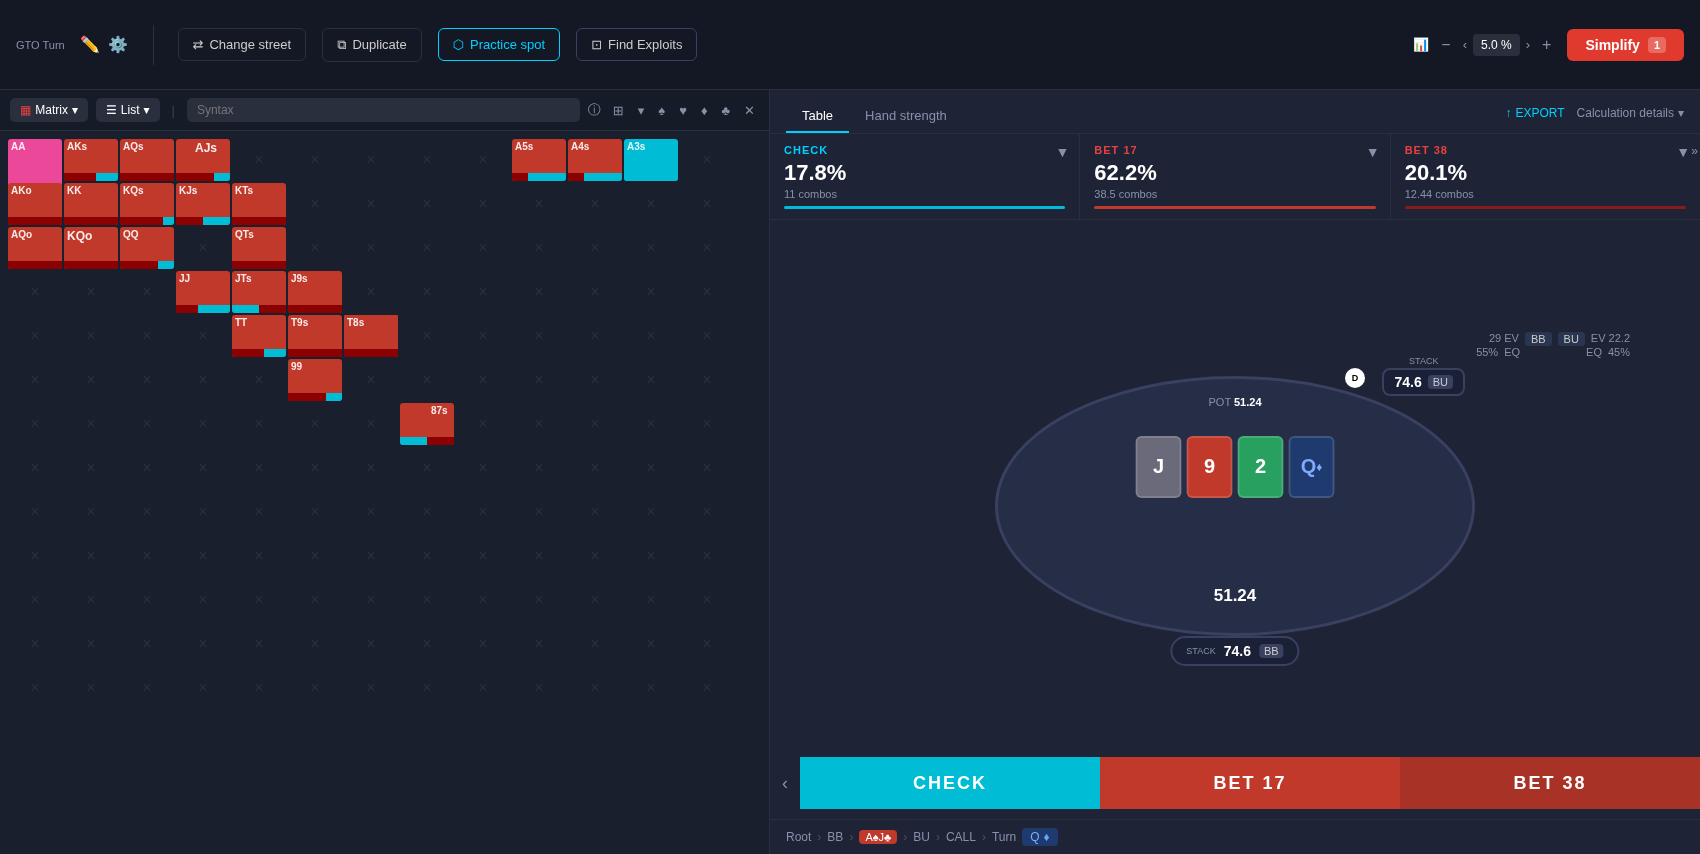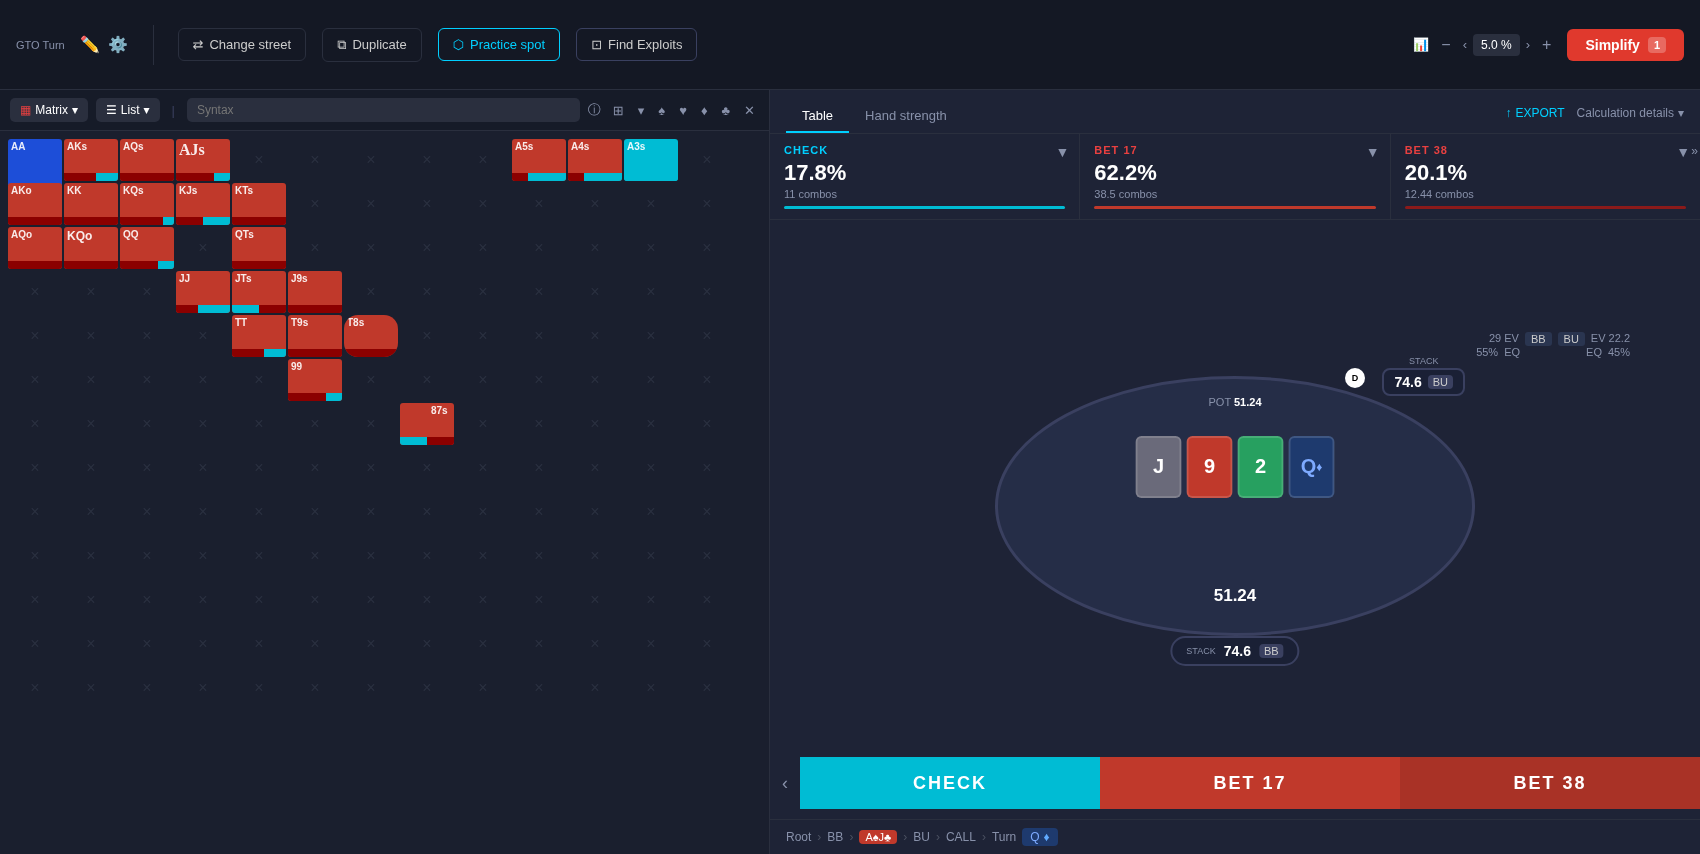--- a/index.html
+++ b/index.html
@@ -434,41 +434,41 @@
         <span class="toolbar-icon-btn">♠</span>
         <span class="toolbar-icon-btn">♥</span>
         <span class="toolbar-icon-btn">♦</span>
         <span class="toolbar-icon-btn">♣</span>
         <span class="toolbar-icon-btn">✕</span>
       </div>
     </div>
 
     <div class="matrix-container">
       <div id="matrix-grid" class="grid-wrapper">
-      <div style="position: relative; border-radius: 3px; overflow: hidden; cursor: pointer; width: 54px; height: 54px; background: #1d4ed8;">
+      <div style="position: relative; border-radius: 3px; overflow: hidden; cursor: pointer; width: 54px; height: 54px; background: #ec4899;">
             <span style="position: absolute; top: 2px; left: 3px; font-size: 10px; font-weight: bold; color: rgba(255, 255, 255, 0.9); z-index: 2;">AA</span>
             <div style="position: absolute; bottom: 0px; left: 0px; right: 0px; display: flex; height: 8px;">
               <div style="width: 100%; background: rgb(139, 0, 0); height: 100%;"></div>
             </div>
           </div>
           <div style="position: relative; border-radius: 3px; overflow: hidden; cursor: pointer; width: 54px; height: 42px; background: rgb(192, 57, 43);">
             <span style="position: absolute; top: 2px; left: 3px; font-size: 10px; font-weight: bold; color: rgba(255, 255, 255, 0.9); z-index: 2;">AKs</span>
             <div style="position: absolute; bottom: 0px; left: 0px; right: 0px; display: flex; height: 8px;">
               <div style="width: 60%; background: rgb(139, 0, 0); height: 100%;"></div>
               <div style="width: 40%; background: rgb(0, 188, 212); height: 100%;"></div>
             </div>
           </div>
           <div style="position: relative; border-radius: 3px; overflow: hidden; cursor: pointer; width: 54px; height: 42px; background: rgb(192, 57, 43);">
             <span style="position: absolute; top: 2px; left: 3px; font-size: 10px; font-weight: bold; color: rgba(255, 255, 255, 0.9); z-index: 2;">AQs</span>
             <div style="position: absolute; bottom: 0px; left: 0px; right: 0px; display: flex; height: 8px;">
               <div style="width: 100%; background: rgb(139, 0, 0); height: 100%;"></div>
             </div>
           </div>
           <div style="position: relative; border-radius: 3px; overflow: hidden; cursor: pointer; width: 54px; height: 42px; background: rgb(192, 57, 43);">
-            <span style="position: absolute; top: 2px; left: 3px; font-size: 16px; font-weight: bold; color: rgba(255, 255, 255, 0.9); z-index: 2; font-family: Liberation Serif, serif;">AJs</span>
+            <span style="position: absolute; top: 2px; left: 19px; font-size: 12px; font-weight: bold; color: rgba(255, 255, 255, 0.9); z-index: 2;">AJs</span>
             <div style="position: absolute; bottom: 0px; left: 0px; right: 0px; display: flex; height: 8px;">
               <div style="width: 70%; background: rgb(139, 0, 0); height: 100%;"></div>
               <div style="width: 30%; background: rgb(0, 188, 212); height: 100%;"></div>
             </div>
           </div>
           <div style="width: 54px; height: 42px; display: flex; align-items: center; justify-content: center; color: rgb(42, 48, 64); font-size: 16px;">×</div>
           <div style="width: 54px; height: 42px; display: flex; align-items: center; justify-content: center; color: rgb(42, 48, 64); font-size: 16px;">×</div>
           <div style="width: 54px; height: 42px; display: flex; align-items: center; justify-content: center; color: rgb(42, 48, 64); font-size: 16px;">×</div>
           <div style="width: 54px; height: 42px; display: flex; align-items: center; justify-content: center; color: rgb(42, 48, 64); font-size: 16px;">×</div>
           <div style="width: 54px; height: 42px; display: flex; align-items: center; justify-content: center; color: rgb(42, 48, 64); font-size: 16px;">×</div>
@@ -607,21 +607,21 @@
               <div style="width: 60%; background: rgb(139, 0, 0); height: 100%;"></div>
               <div style="width: 40%; background: rgb(0, 188, 212); height: 100%;"></div>
             </div>
           </div>
           <div style="position: relative; border-radius: 3px; overflow: hidden; cursor: pointer; width: 54px; height: 42px; background: rgb(192, 57, 43);">
             <span style="position: absolute; top: 2px; left: 3px; font-size: 10px; font-weight: bold; color: rgba(255, 255, 255, 0.9); z-index: 2;">T9s</span>
             <div style="position: absolute; bottom: 0px; left: 0px; right: 0px; display: flex; height: 8px;">
               <div style="width: 100%; background: rgb(139, 0, 0); height: 100%;"></div>
             </div>
           </div>
-          <div style="position: relative; border-radius: 14px; overflow: hidden; cursor: pointer; width: 54px; height: 42px; background: rgb(192, 57, 43);">
+          <div style="position: relative; border-radius: 1px; overflow: hidden; cursor: pointer; width: 54px; height: 42px; background: rgb(192, 57, 43);">
             <span style="position: absolute; top: 2px; left: 3px; font-size: 10px; font-weight: bold; color: rgba(255, 255, 255, 0.9); z-index: 2;">T8s</span>
             <div style="position: absolute; bottom: 0px; left: 0px; right: 0px; display: flex; height: 8px;">
               <div style="width: 100%; background: rgb(139, 0, 0); height: 100%;"></div>
             </div>
           </div>
           <div style="width: 54px; height: 42px; display: flex; align-items: center; justify-content: center; color: rgb(42, 48, 64); font-size: 16px;">×</div>
           <div style="width: 54px; height: 42px; display: flex; align-items: center; justify-content: center; color: rgb(42, 48, 64); font-size: 16px;">×</div>
           <div style="width: 54px; height: 42px; display: flex; align-items: center; justify-content: center; color: rgb(42, 48, 64); font-size: 16px;">×</div>
           <div style="width: 54px; height: 42px; display: flex; align-items: center; justify-content: center; color: rgb(42, 48, 64); font-size: 16px;">×</div>
           <div style="width: 54px; height: 42px; display: flex; align-items: center; justify-content: center; color: rgb(42, 48, 64); font-size: 16px;">×</div>

